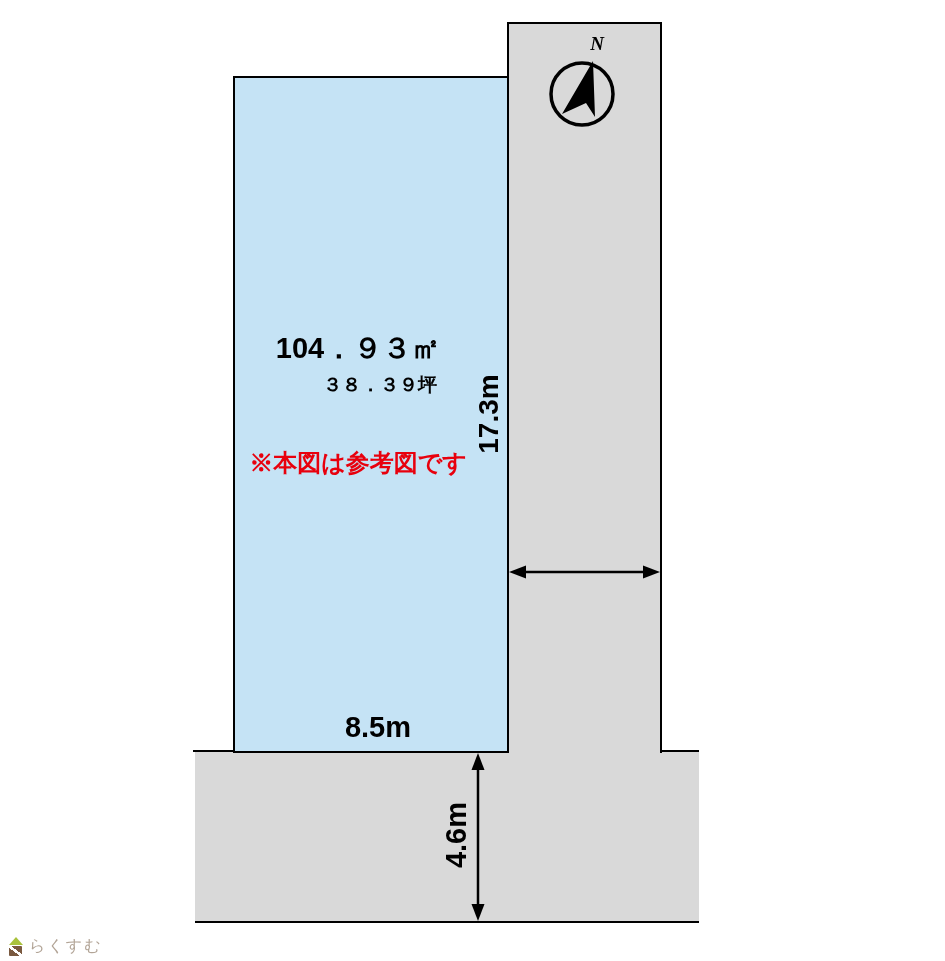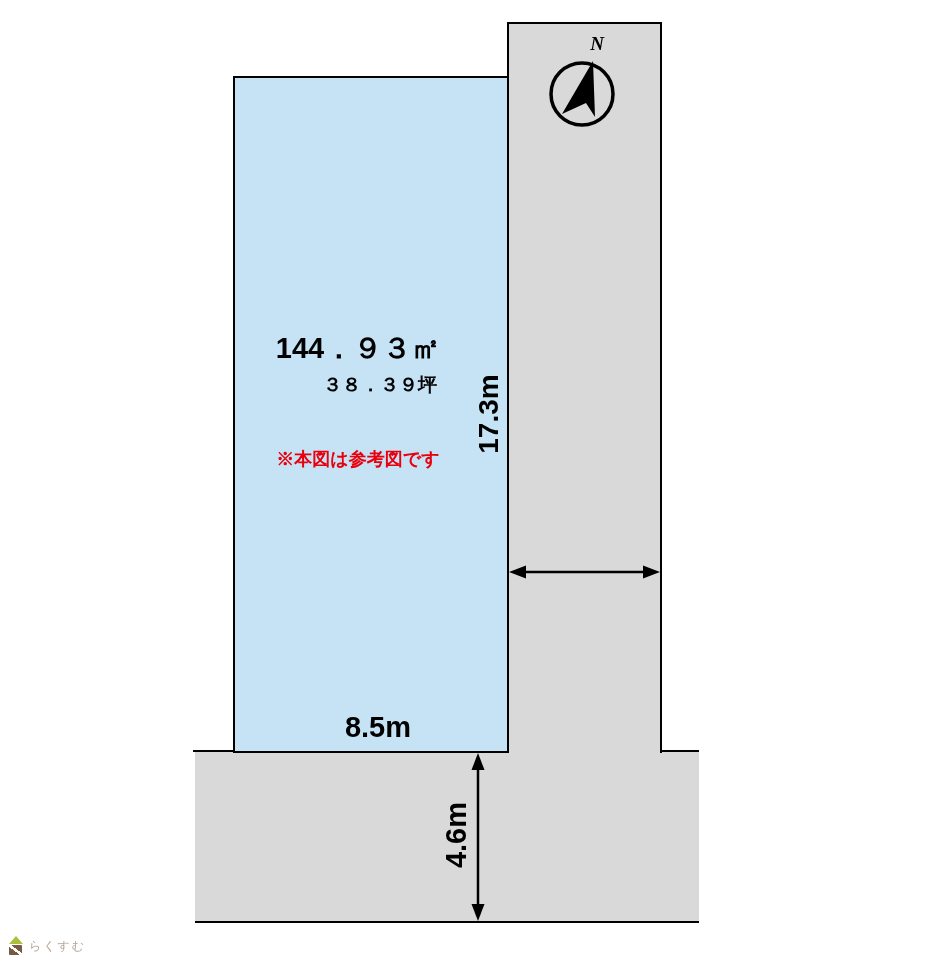--- a/index.html
+++ b/index.html
@@ -21,53 +21,53 @@
   .edge-right { left:660px; top:750px; width:39px; }
   
   .plot {
     position:absolute; left:233px; top:76px; width:276px; height:677px;
     background:#c5e3f5; border:2px solid #000; box-sizing:border-box;
   }
   
   .lbl { position:absolute; color:#000; font-weight:bold; white-space:nowrap; }
   .area-m2    { left:233px; top:329px; width:250px; text-align:center; font-size:29px; }
   .area-tsubo { left:250px; top:372px; width:260px; text-align:center; font-size:19px; }
-  .note       { left:223px; top:447px; width:270px; text-align:center; font-size:18px; color:#e8000d;font-family:Liberation Mono, monospace; }
+  .note       { left:223px; top:447px; width:270px; text-align:center; font-size:24px; color:#e8000d;font-family:Liberation Mono, monospace; }
   .dim-depth  { left:429px; top:399px; width:120px; height:30px; line-height:30px; text-align:center;
                 font-size:28px; transform:rotate(-90deg); }
   .dim-frontage { left:318px; top:711px; width:120px; text-align:center; font-size:29px; }
   .dim-east   { left:525px; top:531px; width:120px; text-align:center; font-size:29px; }
   .dim-south  { left:396px; top:820px; width:120px; height:30px; line-height:30px; text-align:center;
                 font-size:29px; transform:rotate(-90deg); }
   .north-label { left:577px; top:33px; width:40px; text-align:center; font-size:19px;
                  font-style:italic; font-weight:bold; font-family:"Liberation Serif", serif; }
   
   .overlay { position:absolute; left:0; top:0; width:945px; height:961px; pointer-events:none; }
   
   .logo { position:absolute; left:8px; top:936px; display:flex; align-items:center; gap:6px; }
   .house { width:15px; height:20px; display:flex; flex-direction:column; align-items:center; }
   .roof { width:0; height:0; border-left:7.5px solid transparent; border-right:7.5px solid transparent;
           border-bottom:8px solid #a9c23c; }
   .housebody { width:13px; height:10px; margin-top:1px; border-radius:1px;
           background:linear-gradient(to top right, #7a5a40 42%, #ffffff 42%, #ffffff 58%, #7a5a40 58%); }
-  .logo-text { font-size:12px; color:#b2a496; letter-spacing:2px; }
+  .logo-text { font-size:16px; color:#b2a496; letter-spacing:2px; }
 </style>
 </head>
 <body>
 
 <div class="canvas">
 
   <div class="road-south"></div>
   <div class="road-east"></div>
   <div class="edge-seg edge-left"></div>
   <div class="edge-seg edge-right"></div>
 
   <div class="plot"></div>
 
-  <div class="lbl area-m2">144．９３㎡</div>
+  <div class="lbl area-m2">104．９３㎡</div>
   <div class="lbl area-tsubo">３８．３９坪</div>
   <div class="lbl note">※本図は参考図です</div>
 
   <div class="lbl dim-depth">17.3m</div>
   <div class="lbl dim-frontage">8.5m</div>
   <div class="lbl dim-south">4.6m</div>
 
   <div class="lbl north-label">N</div>
 
   <svg class="overlay" viewBox="0 0 945 961" xmlns="http://www.w3.org/2000/svg">

